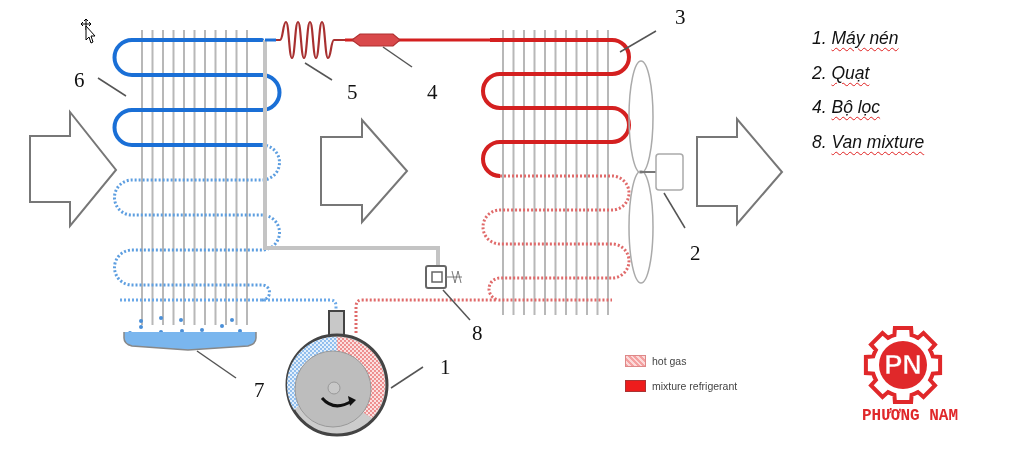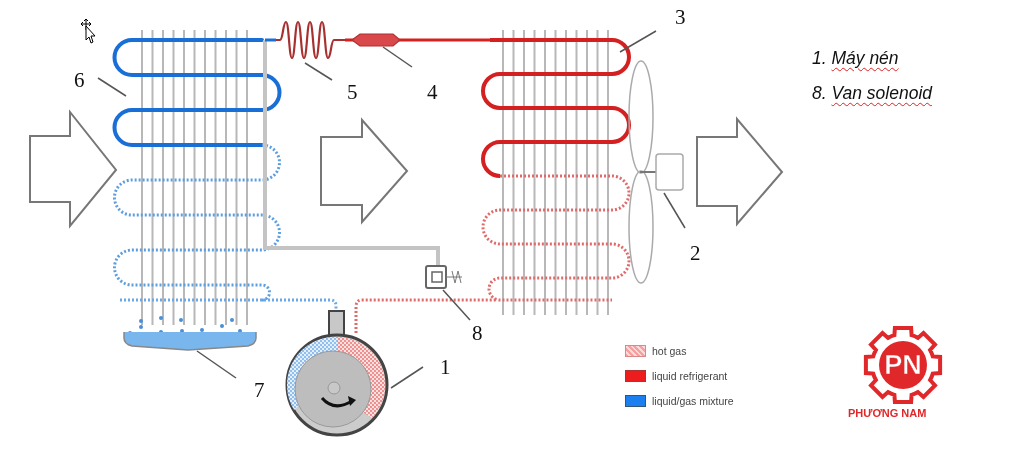--- a/index.html
+++ b/index.html
@@ -1,31 +1,31 @@
 <!DOCTYPE html>
 <html><head>
 <meta charset="utf-8">
 <style>
   html, body { margin:0; padding:0; background:#ffffff; }
   body { width:1014px; height:458px; position:relative; overflow:hidden; font-family:"Liberation Sans", sans-serif; }
   #diagram { position:absolute; left:0; top:0; }
   .num { font-family:"Liberation Serif", serif; font-size:21px; fill:#111; }
-  .legend-list { position:absolute; left:812px; top:47px; margin:0; padding:0; list-style:none; }
+  .legend-list { position:absolute; left:812px; top:27px; margin:0; padding:0; list-style:none; }
   .legend-list li { font-family:"Liberation Sans", sans-serif; font-style:italic; font-size:17.5px; color:#111; height:34.5px; line-height:22px; white-space:nowrap; }
   .legend-list li .txt { text-decoration: underline wavy #e02020; text-decoration-thickness:1px; text-underline-offset:3px; }
   .key { position:absolute; left:625px; top:345px; }
-  .key-row { display:flex; align-items:flex-start; height:22px; margin-bottom:3px; }
+  .key-row { display:flex; align-items:flex-end; height:22px; margin-bottom:3px; }
   .sw { width:21px; height:12px; border:1px solid #999; margin-right:6px; box-sizing:border-box; }
   .sw.hot { background: repeating-linear-gradient(45deg,#f4a0a0 0 2px,#fbd9d9 2px 4px); border-color:#d88; }
   .sw.gas { background: repeating-linear-gradient(45deg,#9cc6f2 0 2px,#dcebfb 2px 4px); border-color:#8ab; }
   .sw.liq { background:#ee1c1c; border-color:#a33; }
   .sw.mix { background:#1c7ff0; border-color:#357; }
   .key-label { font-family:"Liberation Sans", sans-serif; font-size:10.5px; color:#444; }
   .logo { position:absolute; left:848px; top:325px; width:110px; height:100px; }
-  .logo-text { position:absolute; left:848px; top:407px; width:110px; text-align:left; font-family:Liberation Sans, sans-serif; font-weight:bold; font-size:11px; color:#e0282a; }
+  .logo-text { position:absolute; left:848px; top:407px; width:110px; text-align:right; font-family:Liberation Mono, monospace; font-weight:bold; font-size:16px; color:#e0282a; }
   .cursor { position:absolute; left:80px; top:18px; }
 </style>
 </head>
 <body>
 
 <svg id="diagram" width="1014" height="458" viewBox="0 0 1014 458" xmlns="http://www.w3.org/2000/svg">
   <defs>
     <pattern id="hotpat" width="4" height="4" patternUnits="userSpaceOnUse">
       <rect width="4" height="4" fill="#fbe0e0"></rect>
         <circle cx="1" cy="1" r="0.9" fill="#e86a6a"></circle>
@@ -146,35 +146,33 @@
   <text class="num" x="254" y="397">7</text>
 </svg>
 
 <svg class="cursor" width="20" height="28" viewBox="0 0 20 28">
   <path d="M6,1 V12 M1,6 H11 M6,1 L4,3 M6,1 L8,3 M1,6 L3,4 M1,6 L3,8 M11,6 L9,4 M11,6 L9,8" stroke="#000" stroke-width="1" fill="none"></path>
   <path d="M6,8 L6,22 L9,19 L11,25 L13,24 L11,18 L15,18 Z" fill="#fff" stroke="#000" stroke-width="1"></path>
 </svg>
 
 <ul class="legend-list">
   <li><span>1. </span><span class="txt">Máy nén</span></li>
-  <li><span>8. </span><span class="txt">Van solenoid</span></li>
+  <li><span>2. </span><span class="txt">Quạt</span></li>
+  <li><span>4. </span><span class="txt">Bộ lọc</span></li>
+  <li><span>8. </span><span class="txt">Van mixture</span></li>
 </ul>
 
 <div class="key">
   <div class="key-row">
       <div class="sw hot"></div>
       <span class="key-label">hot gas</span>
     </div>
   <div class="key-row">
       <div class="sw liq"></div>
-      <span class="key-label">liquid refrigerant</span>
-    </div>
-  <div class="key-row">
-      <div class="sw mix"></div>
-      <span class="key-label">liquid/gas mixture</span>
+      <span class="key-label">mixture refrigerant</span>
     </div>
 </div>
 
 <svg class="logo" viewBox="0 0 110 100">
   <g transform="translate(55,40)">
     <path id="gear" d="M-8.6,-29.8 L-8.1,-37.1 L8.1,-37.1 L8.6,-29.8 A31,31 0 0 1 15.0,-27.1 L15.0,-27.1 L20.5,-32.0 L32.0,-20.5 L27.1,-15.0 A31,31 0 0 1 29.8,-8.6 L29.8,-8.6 L37.1,-8.1 L37.1,8.1 L29.8,8.6 A31,31 0 0 1 27.1,15.0 L27.1,15.0 L32.0,20.5 L20.5,32.0 L15.0,27.1 A31,31 0 0 1 8.6,29.8 L8.6,29.8 L8.1,37.1 L-8.1,37.1 L-8.6,29.8 A31,31 0 0 1 -15.0,27.1 L-15.0,27.1 L-20.5,32.0 L-32.0,20.5 L-27.1,15.0 A31,31 0 0 1 -29.8,8.6 L-29.8,8.6 L-37.1,8.1 L-37.1,-8.1 L-29.8,-8.6 A31,31 0 0 1 -27.1,-15.0 L-27.1,-15.0 L-32.0,-20.5 L-20.5,-32.0 L-15.0,-27.1 A31,31 0 0 1 -8.6,-29.8 Z" fill="none" stroke="#e0282a" stroke-width="4"></path>
     <circle r="24" fill="#e0282a"></circle>
     <text text-anchor="middle" y="9" font-family="Liberation Sans, sans-serif" font-weight="bold" font-size="27" fill="#fff" stroke="#e0282a" stroke-width="0.5">PN</text>
   </g>
 </svg>

